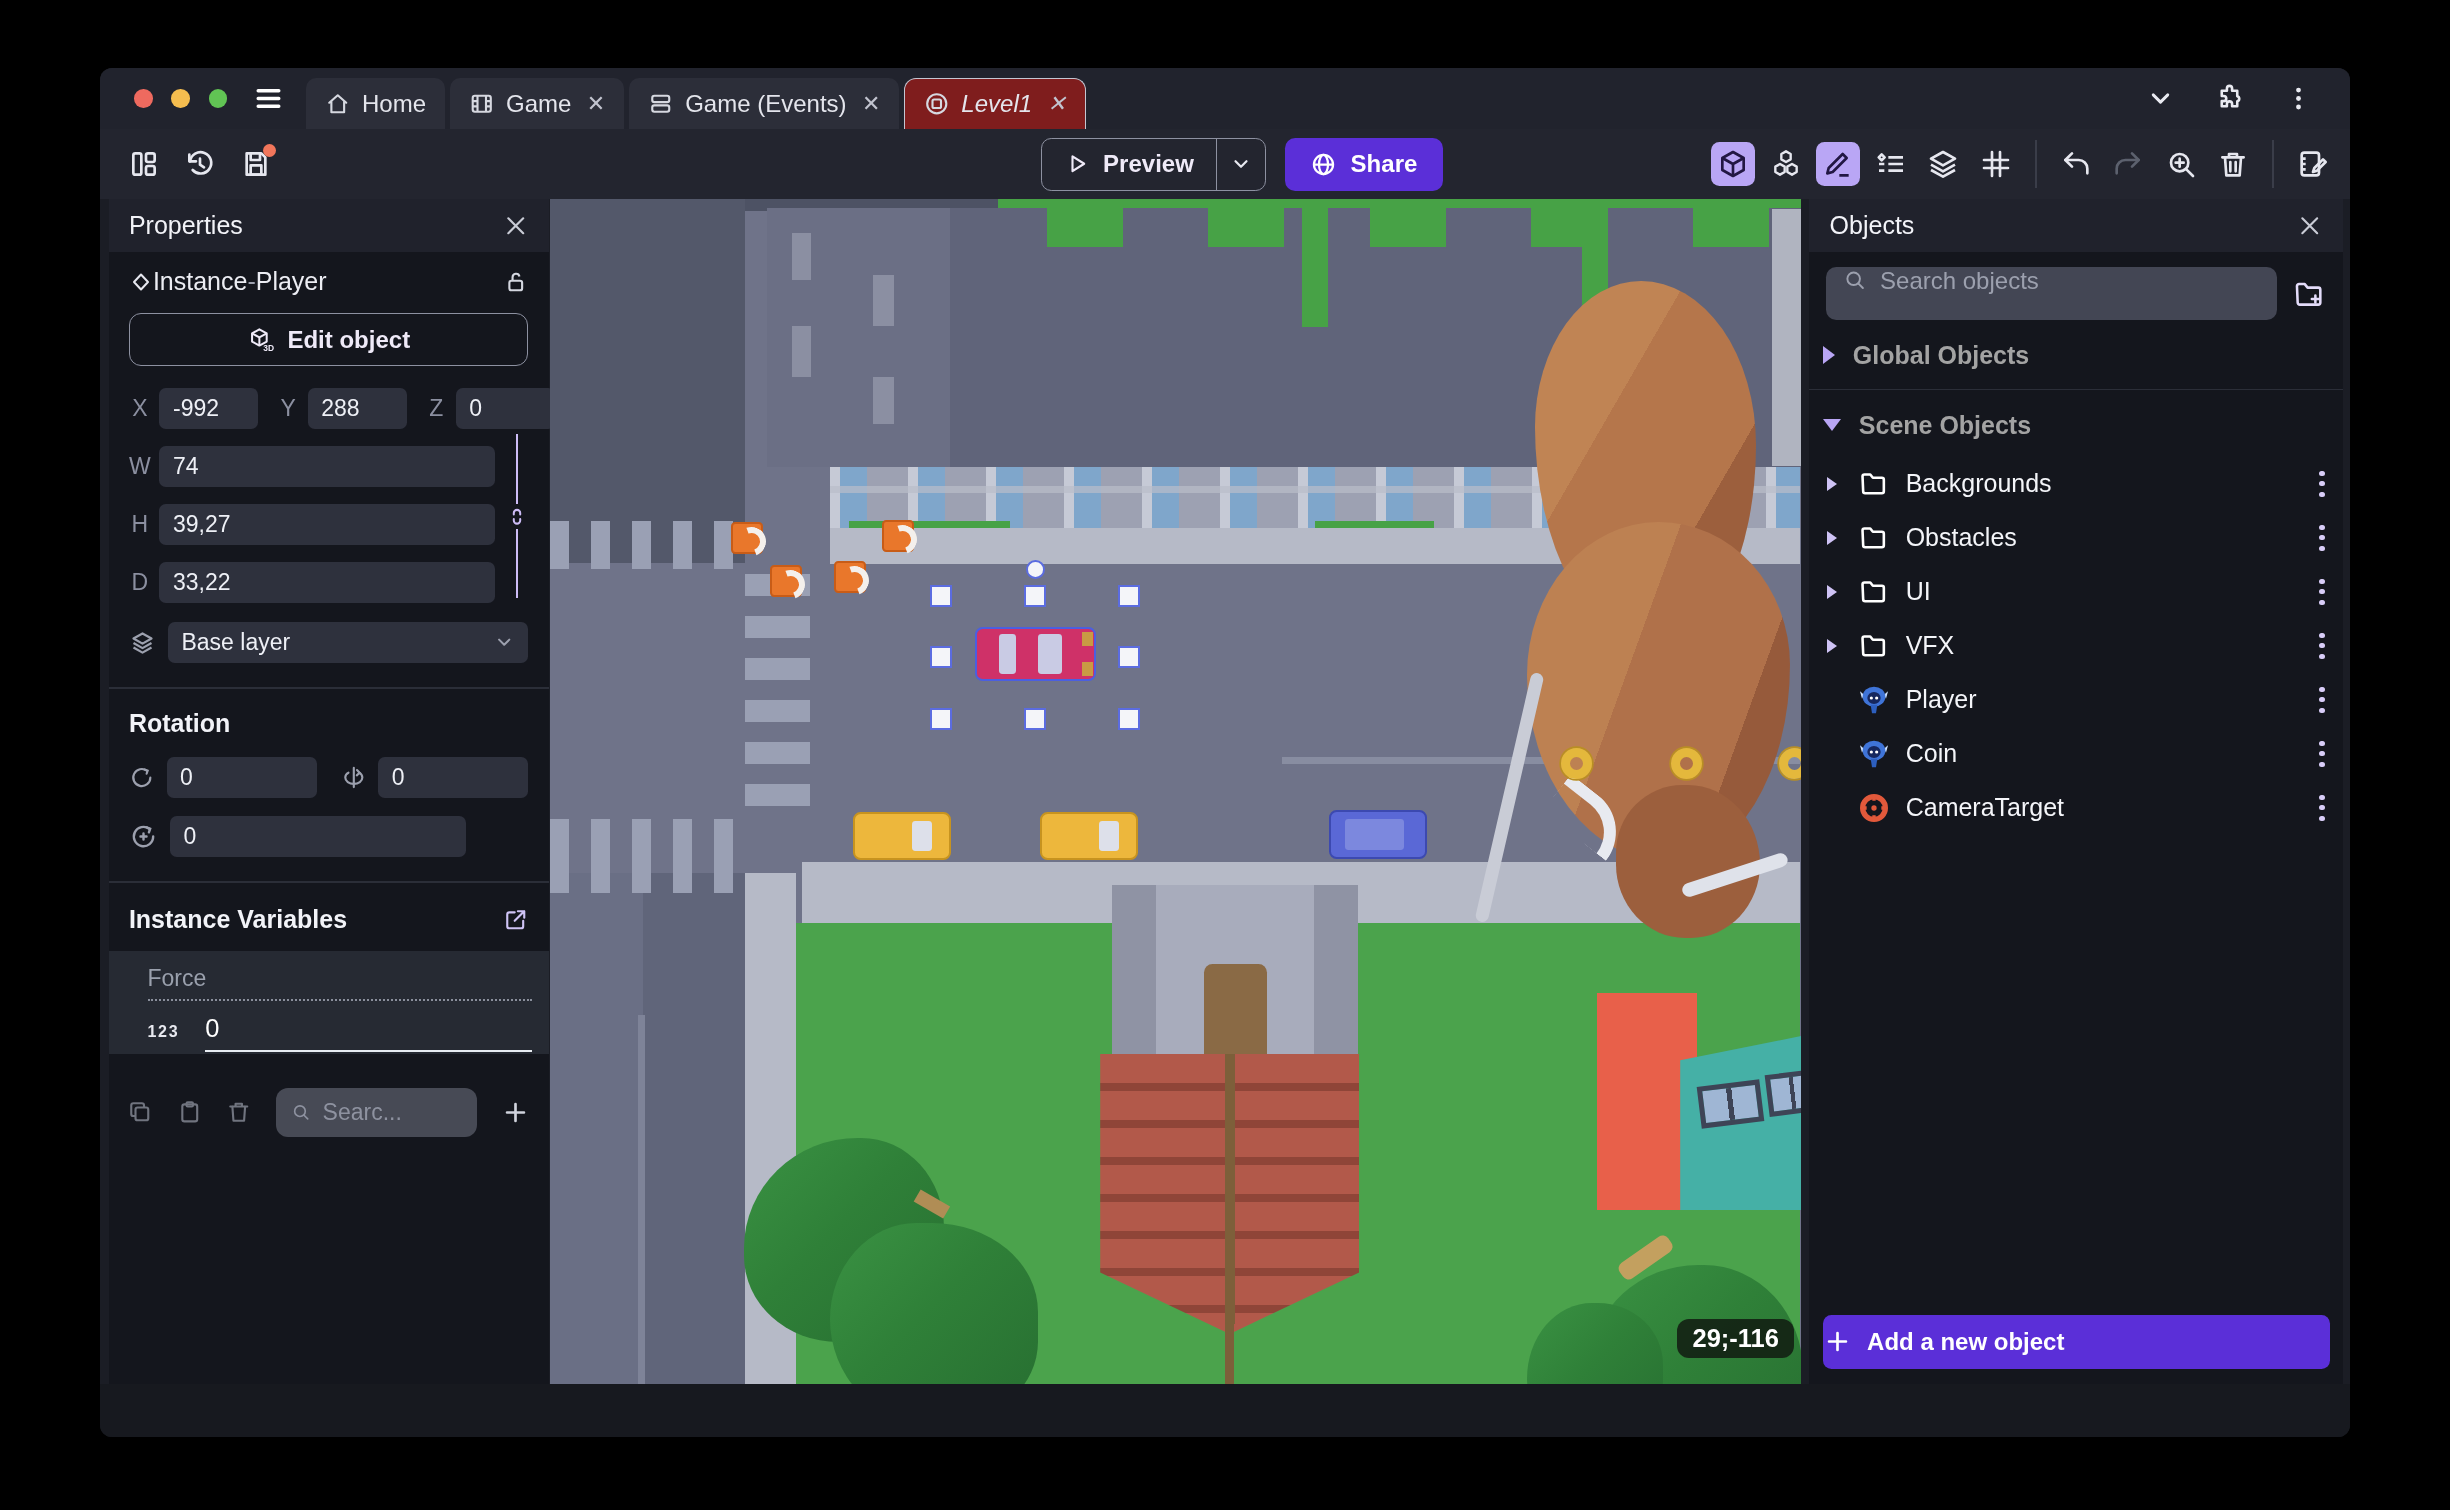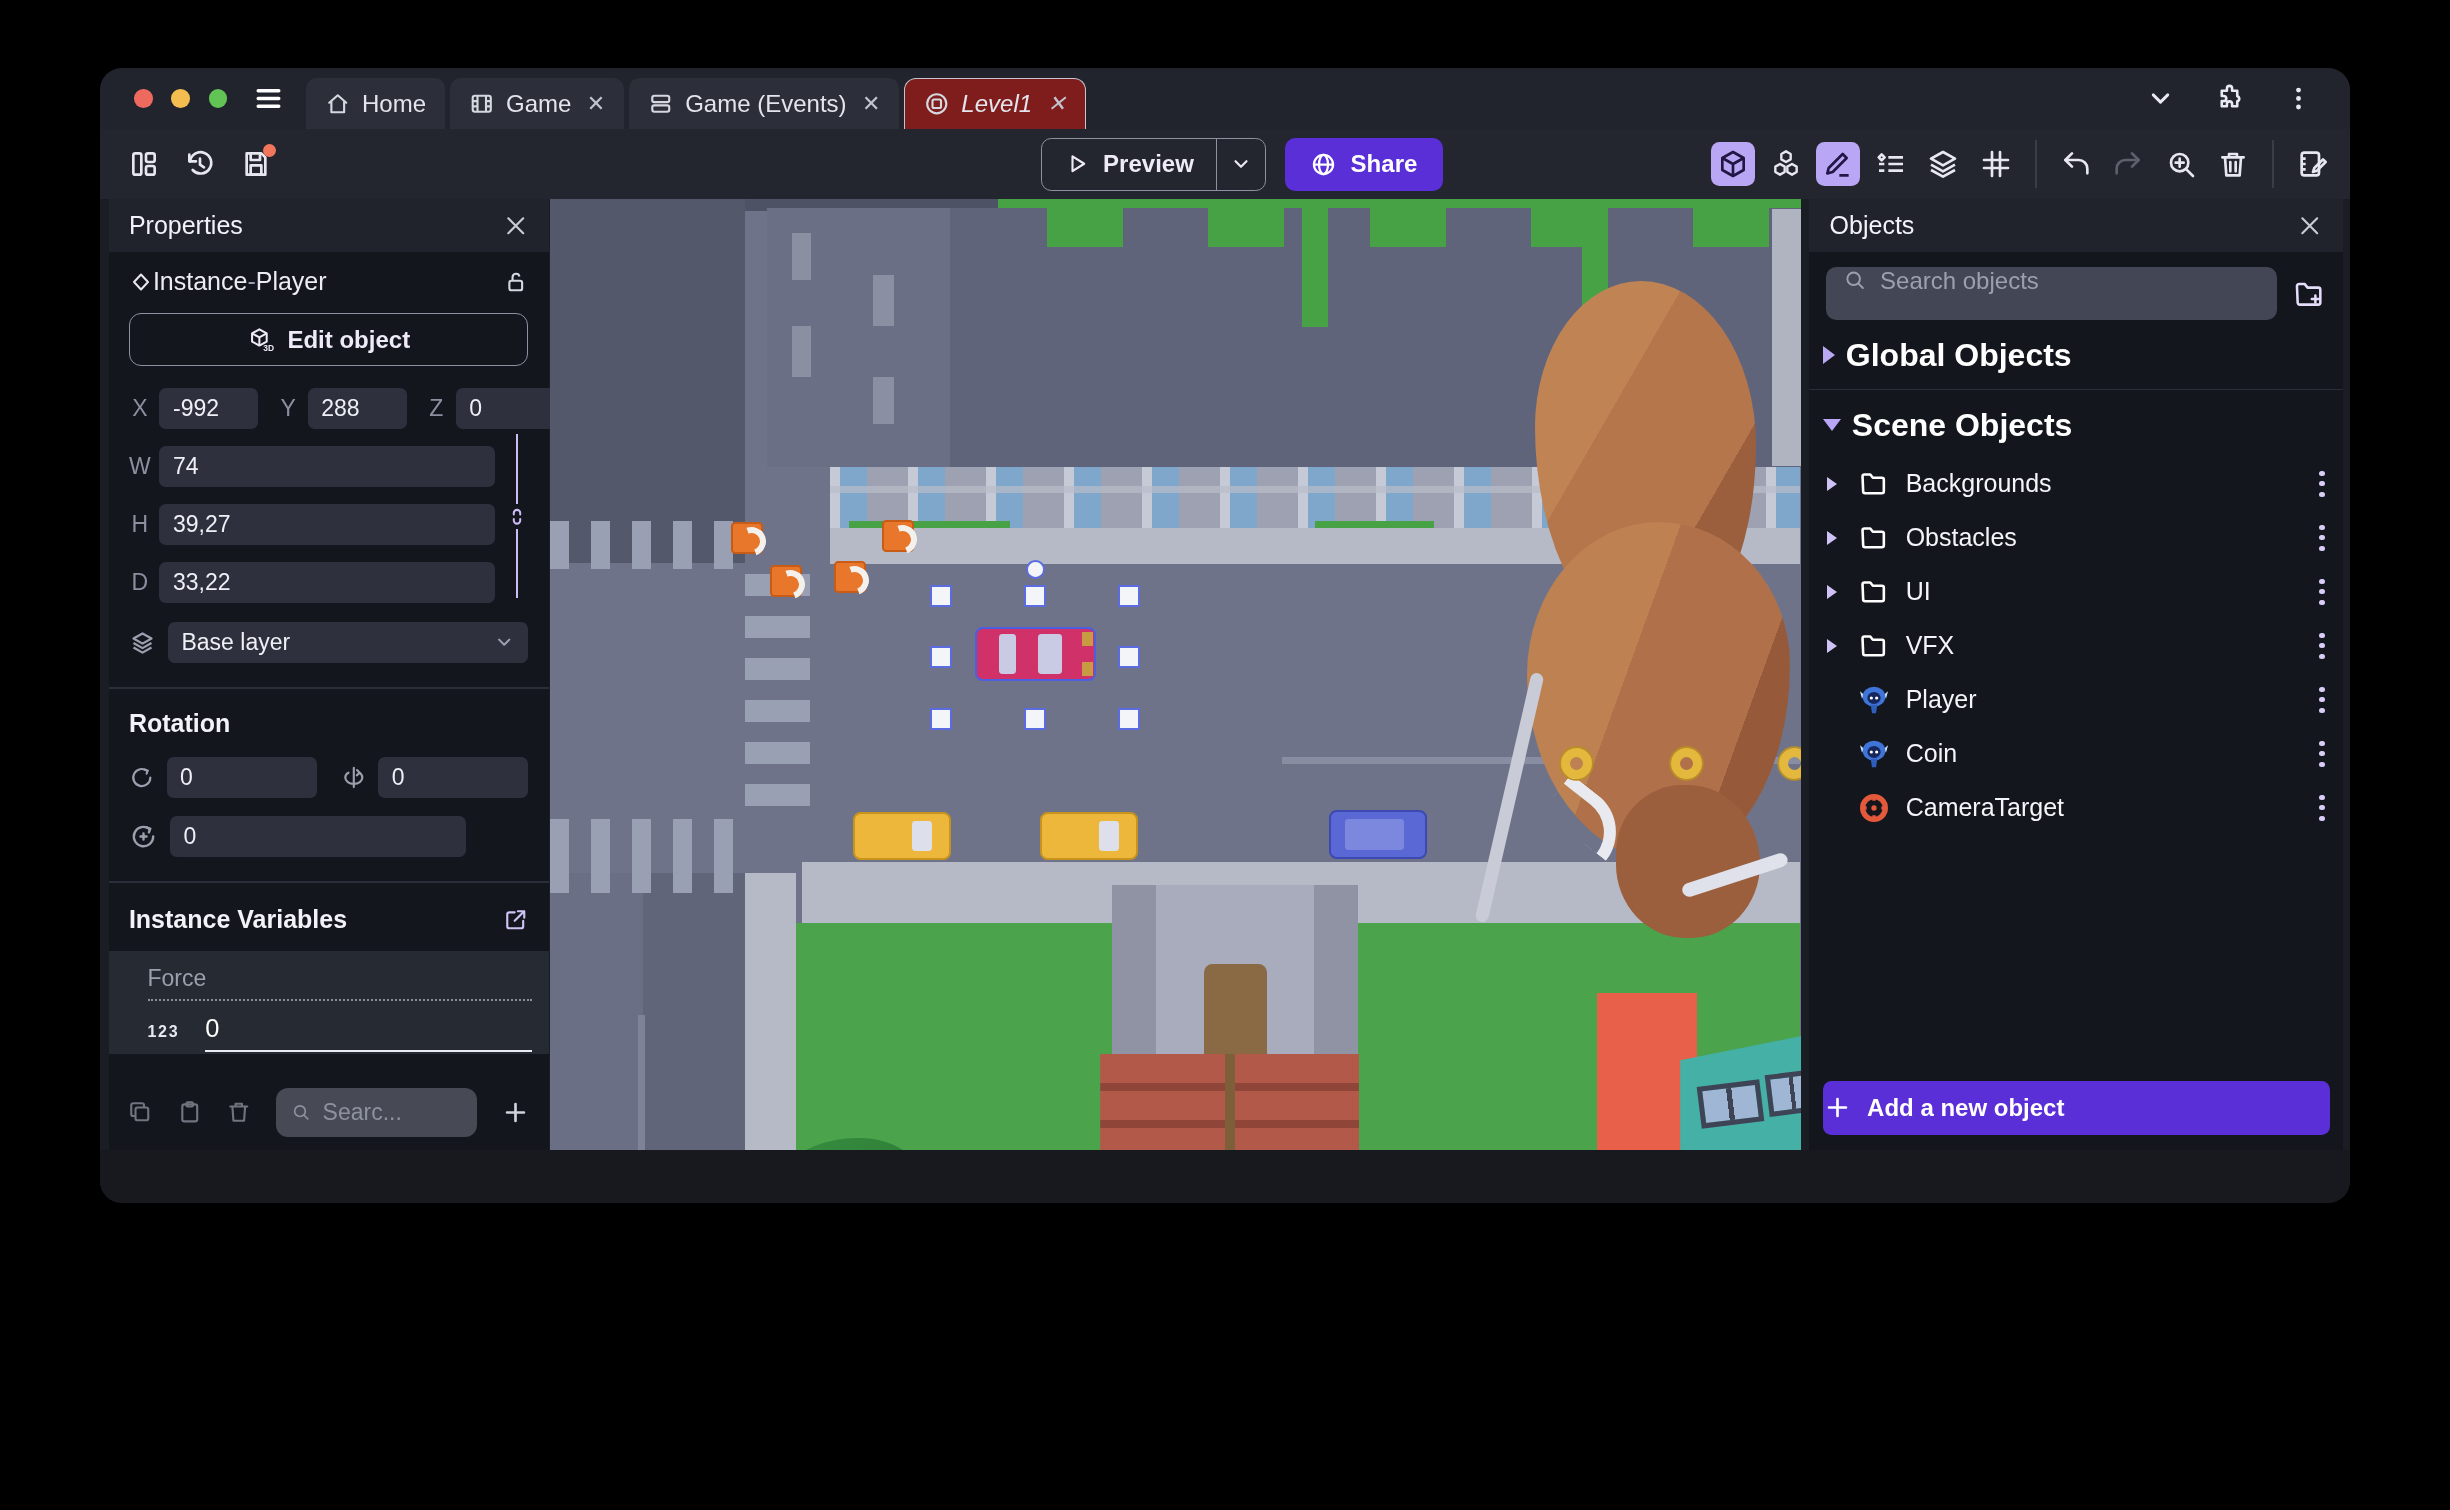--- a/index.html
+++ b/index.html
@@ -1,18 +1,18 @@
 <!DOCTYPE html>
 <html style="font-size:13.6px"><head>
 <meta charset="utf-8">
 <style>
   * { margin:0; padding:0; box-sizing:border-box; }
   html,body { width:2450px; height:1510px; background:#000; font-family:"Liberation Sans", sans-serif; color:#e9eaf1; overflow:hidden; }
   .abs { position:absolute; }
-  .window { position:absolute; left:100px; top:68px; width:2250px; height:1135px; background:#1b1d25; border-radius:22px; overflow:hidden; display:flex; flex-direction:column; }
+  .window { position:absolute; left:100px; top:68px; width:2250px; height:1369px; background:#1b1d25; border-radius:12px; overflow:hidden; display:flex; flex-direction:column; }
 
   
   .titlebar { height:61px; background:#21232d; display:flex; align-items:flex-end; flex:0 0 auto; }
   .traffic { display:flex; align-items:center; gap:18.7px; padding:0 22px 0 34px; height:61px; }
   .light { width:18.7px; height:18.7px; border-radius:50%; }
   .burger { display:flex; align-items:center; height:61px; padding:0 22px 0 3.4px; color:#fff; }
   .tabs { display:flex; align-items:flex-end; gap:5.1px; height:61px; }
   .tab { height:51px; display:flex; align-items:center; gap:12px; padding:0 18.7px; background:#2c2e39; border-radius:10.2px 10.2px 0 0; font-size:24px; color:#e4e5ec; }
   .tab.active { background:#7f1d1d; border:1.7px solid #c3c6d2; border-bottom:none; border-radius:12px 12px 0 0;font-style:italic; }
   .tab .ticon { display:flex; color:#d6d8e0; }
@@ -78,21 +78,21 @@
   .mini-search input { background:transparent; border:none; outline:none; color:#c9ccd6; font-size:23px; width:100%; font-family:"Liberation Sans",sans-serif; }
   .mini-search input::placeholder { color:#8e92a0; }
   .plus-ic { color:#d0d3dd; display:flex; }
 
   
   .obj-search-row { display:flex; align-items:center; gap:15.3px; margin:15.3px 17px 0; }
   .obj-search { flex:1; height:53px; background:#434654; border-radius:10.2px; display:flex; align-items:flex-start; gap:13.6px; padding:0 17px; color:#9ca0ae; }
   .obj-search input { background:transparent; border:none; outline:none; color:#d8dae2; font-size:24px; width:100%; font-family:"Liberation Sans",sans-serif; }
   .obj-search input::placeholder { color:#9ca0ae; }
   .folder-add { color:#e4dcfa; display:flex; }
-  .group-row { display:flex; align-items:center; gap:11px; height:53px; padding:0 13.6px; margin-top:8.5px; font-size:32px; font-weight:bold; color:#ffffff; }
+  .group-row { display:flex; align-items:center; gap:18px; height:53px; padding:0 13.6px; margin-top:8.5px; font-size:25px; font-weight:bold; color:#a3a3a3; }
   .tri { width:0; height:0; }
   .tri.right { border-top:9.3px solid transparent; border-bottom:9.3px solid transparent; border-left:12.7px solid #b9a6f5; }
   .tri.down { border-left:9.3px solid transparent; border-right:9.3px solid transparent; border-top:12.7px solid #b9a6f5; }
   .group-div { height:1.7px; background:#2b2e38; margin-top:6.8px; }
   .tree { margin-top:5.1px; }
   .tree-row { display:flex; align-items:center; height:54px; padding:0 13.6px; font-size:25px; color:#f4f5f9; gap:13.6px; }
   .tree-caret { width:18.7px; display:flex; justify-content:center; }
   .tree-caret .tri.right { border-top:7.6px solid transparent; border-bottom:7.6px solid transparent; border-left:10.2px solid #cfc3f5; }
   .tree-icon { width:37px; display:flex; justify-content:center; color:#fff; }
   .kebab { margin-left:auto; display:flex; flex-direction:column; gap:5.1px; padding:5.1px; }

